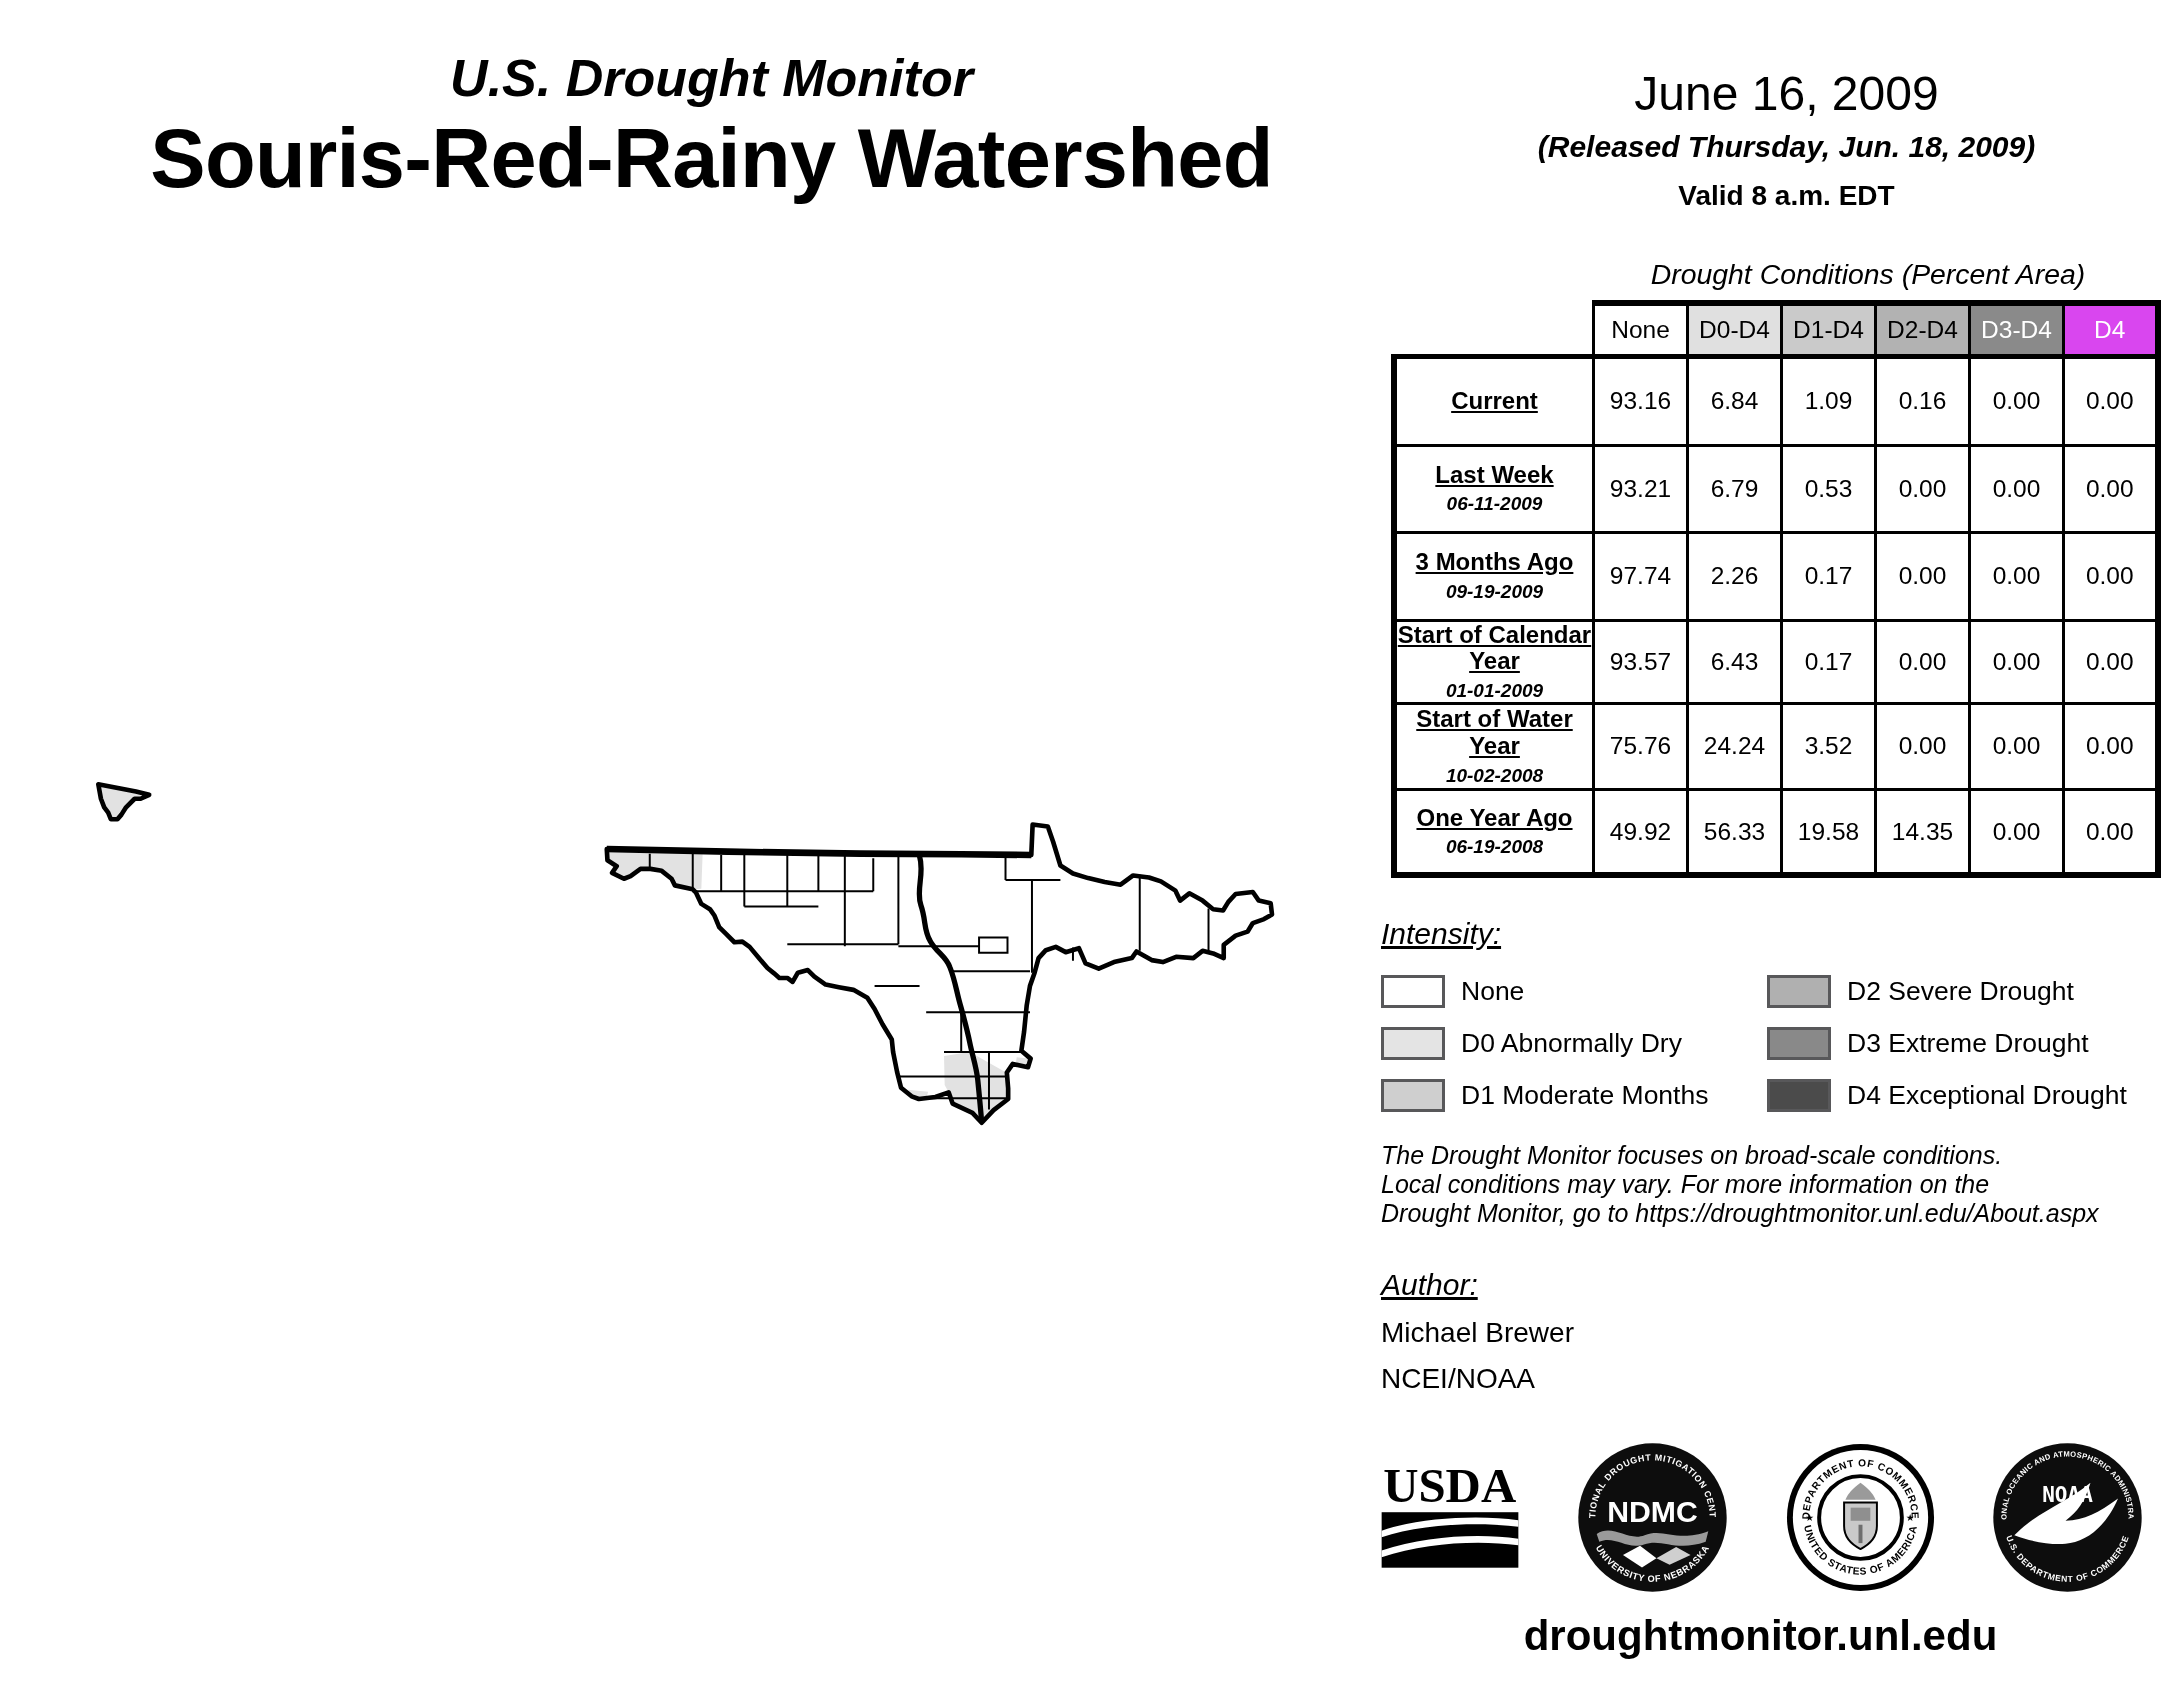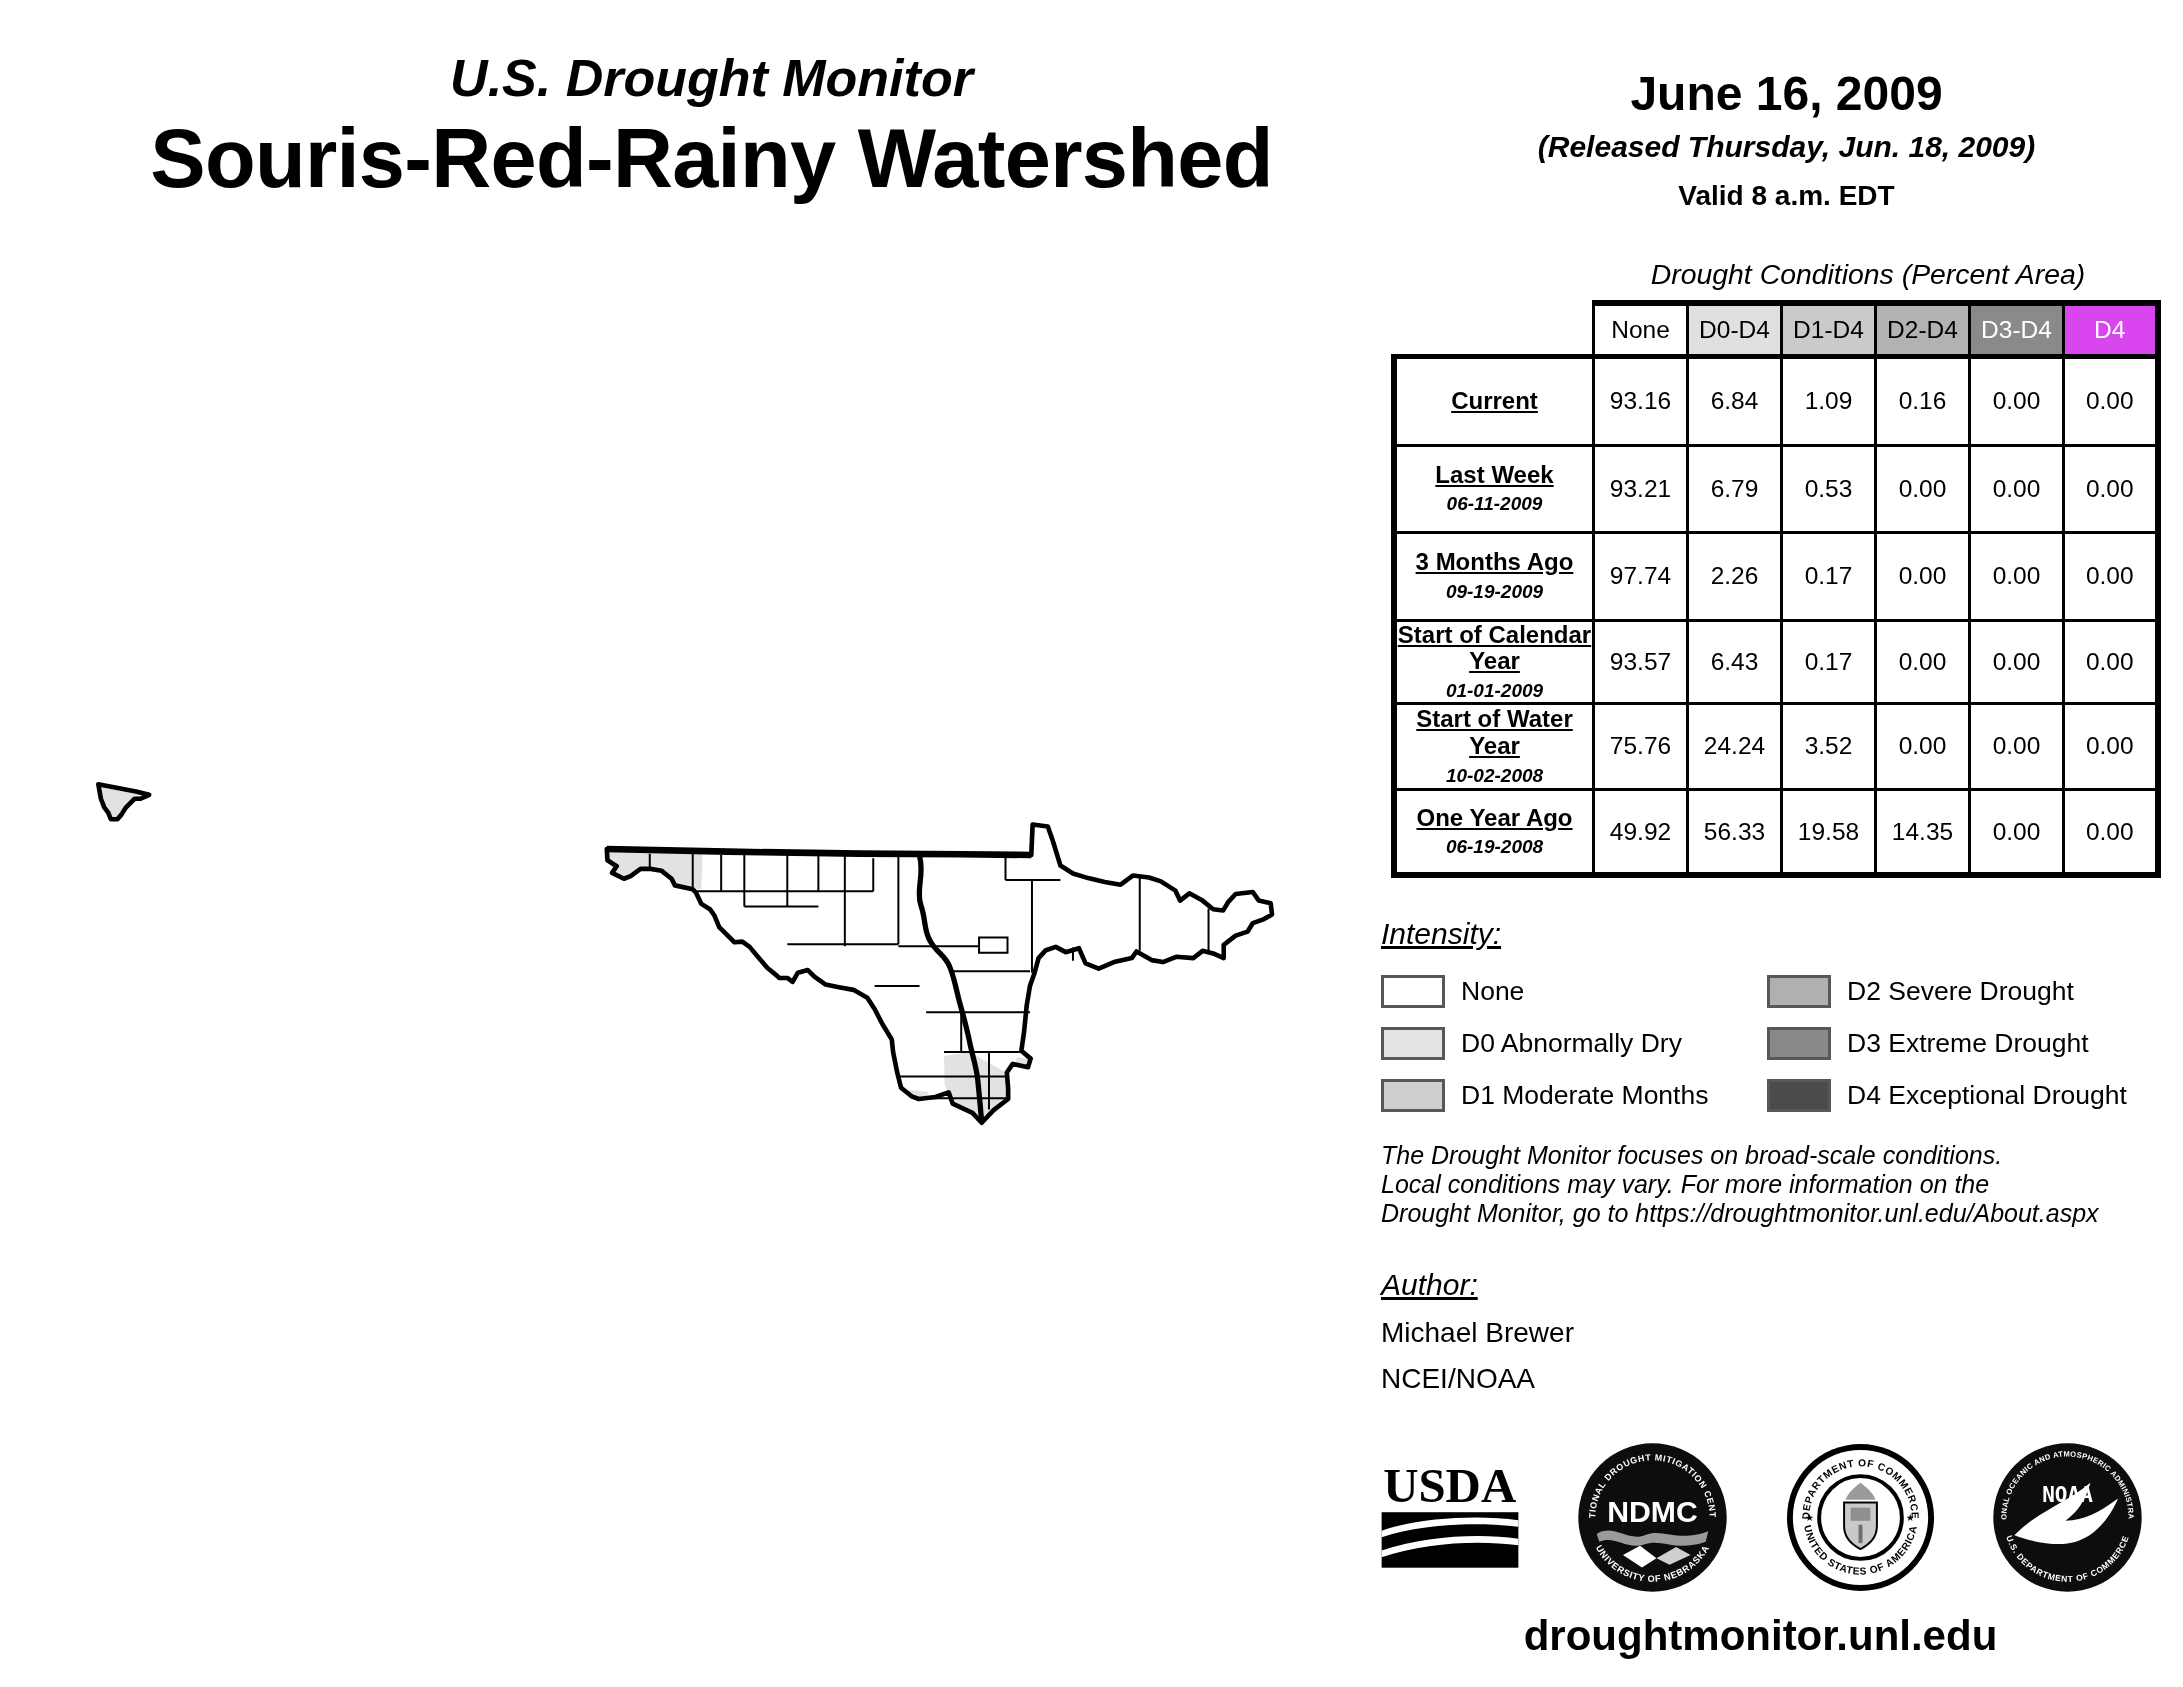--- a/index.html
+++ b/index.html
@@ -5,21 +5,21 @@
   html,body{margin:0;padding:0;background:#fff;}
   #canvas{position:relative;width:2183px;height:1687px;background:#ffffff;
           font-family:"Liberation Sans",sans-serif;color:#000;overflow:hidden;padding-left:39px;}
 
   
   #title-block{position:absolute;left:50px;top:48px;width:1323px;text-align:center;}
   #title-small{font-size:52px;font-weight:bold;font-style:italic;}
   #title-large{font-size:83px;font-weight:bold;letter-spacing:-0.7px;margin-top:2.6px;}
 
   #date-block{position:absolute;left:1429px;top:66px;width:715px;text-align:center;}
-  #date-main{font-size:48px;font-weight:bold;}
+  #date-main{font-size:48px;font-weight:normal;}
   #date-released{font-size:30px;font-weight:bold;font-style:italic;margin-top:9.3px;}
   #date-valid{font-size:28px;font-weight:bold;margin-top:16px;}
 
   
   #table-title{position:absolute;left:1586px;top:258px;width:564px;text-align:center;
                font-size:28.4px;font-style:italic;}
   #dm-table{position:absolute;left:1391px;top:300px;border-collapse:collapse;table-layout:fixed;}
   #dm-table th,#dm-table td{border:3.3px solid #000;padding:0;vertical-align:middle;}
   #dm-table thead tr{height:53px;}
   #dm-table thead th.col-head{font-size:24.5px;font-weight:normal;text-align:center;

